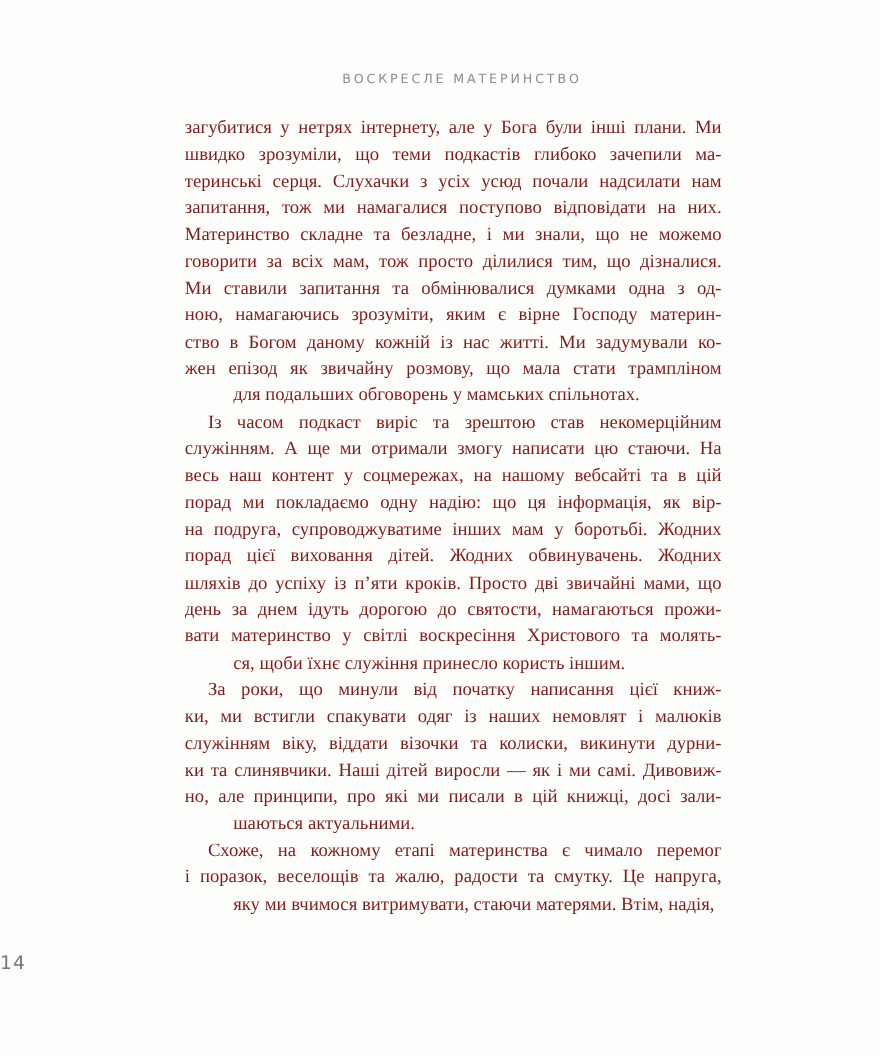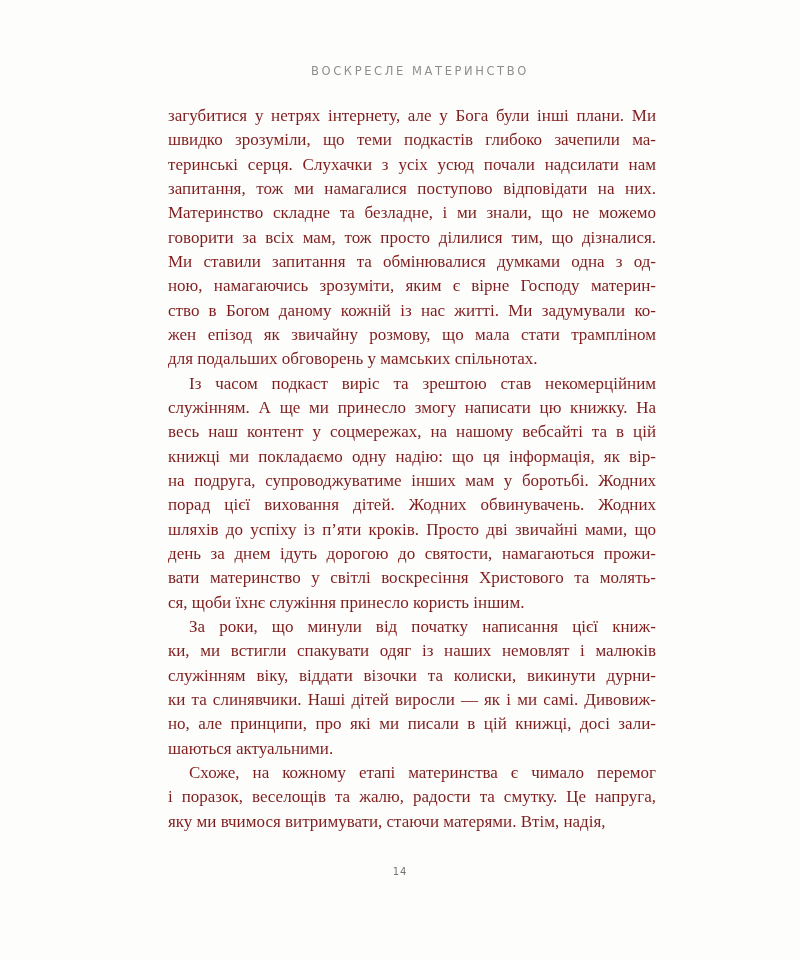--- a/index.html
+++ b/index.html
@@ -45,32 +45,32 @@
     color: #7f1d1d;
     text-align: justify;
     text-align-last: justify;
     text-justify: inter-word;
     white-space: normal;
     overflow: hidden;
   }
   .line.para-end {
     text-align: left;
     text-align-last: left;
+    margin-left: 44px;
   }
   .para.indented .line:first-child {
     text-indent: 21px;
   }
   .page-number {
     position: absolute;
     top: 866px;
     left: 0;
     right: 0;
-    text-align: center;
     font-family: "DejaVu Sans", "Liberation Sans", sans-serif;
-    font-size: 10px;
+    font-size: 17px;
     letter-spacing: 1px;
     color: #757575;
   }
 </style>
 </head>
 <body>
 
 <div class="page">
   <div class="running-head">ВОСКРЕСЛЕ МАТЕРИНСТВО</div>
 
@@ -83,23 +83,23 @@
         <div class="line">Материнство складне та безладне, і ми знали, що не можемо</div>
         <div class="line">говорити за всіх мам, тож просто ділилися тим, що дізналися.</div>
         <div class="line">Ми ставили запитання та обмінювалися думками одна з од-</div>
         <div class="line">ною, намагаючись зрозуміти, яким є вірне Господу материн-</div>
         <div class="line">ство в Богом даному кожній із нас житті. Ми задумували ко-</div>
         <div class="line">жен епізод як звичайну розмову, що мала стати трампліном</div>
         <div class="line para-end">для подальших обговорень у мамських спільнотах.</div>
       </div>
       <div class="para indented">
         <div class="line">Із часом подкаст виріс та зрештою став некомерційним</div>
-        <div class="line">служінням. А ще ми принесло змогу написати цю книжку. На</div>
+        <div class="line">служінням. А ще ми отримали змогу написати цю стаючи. На</div>
         <div class="line">весь наш контент у соцмережах, на нашому вебсайті та в цій</div>
-        <div class="line">книжці ми покладаємо одну надію: що ця інформація, як вір-</div>
+        <div class="line">порад ми покладаємо одну надію: що ця інформація, як вір-</div>
         <div class="line">на подруга, супроводжуватиме інших мам у боротьбі. Жодних</div>
         <div class="line">порад цієї виховання дітей. Жодних обвинувачень. Жодних</div>
         <div class="line">шляхів до успіху із п’яти кроків. Просто дві звичайні мами, що</div>
         <div class="line">день за днем ідуть дорогою до святости, намагаються прожи-</div>
         <div class="line">вати материнство у світлі воскресіння Христового та молять-</div>
         <div class="line para-end">ся, щоби їхнє служіння принесло користь іншим.</div>
       </div>
       <div class="para indented">
         <div class="line">За роки, що минули від початку написання цієї книж-</div>
         <div class="line">ки, ми встигли спакувати одяг із наших немовлят і малюків</div>

